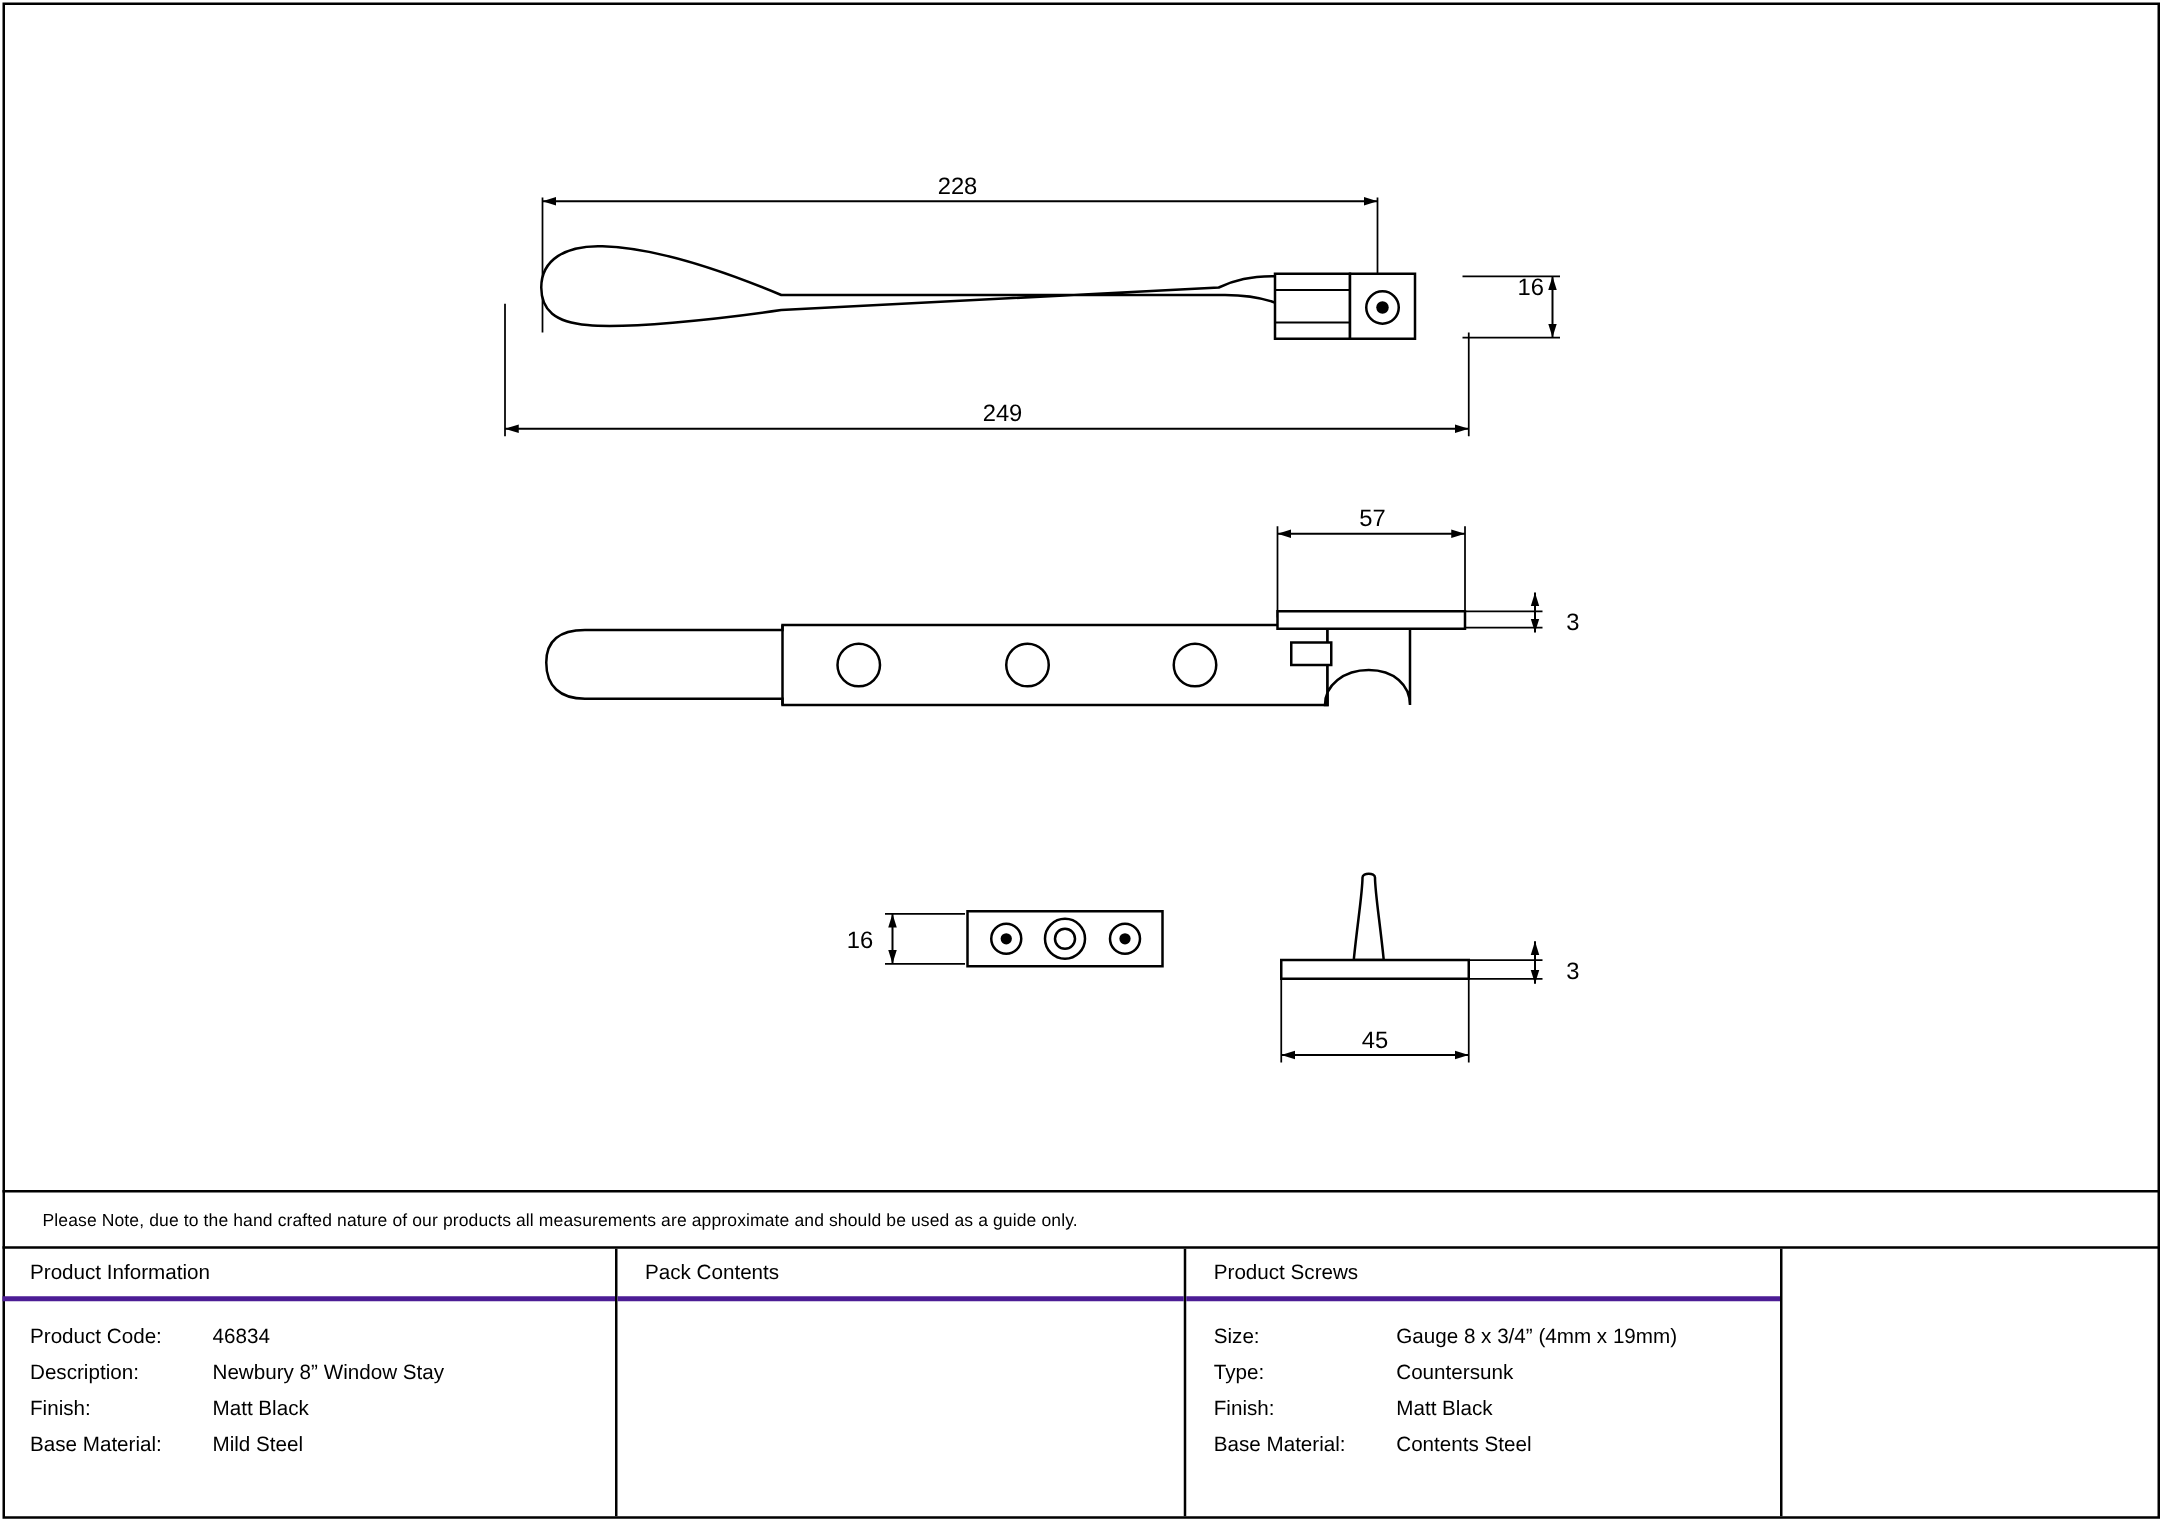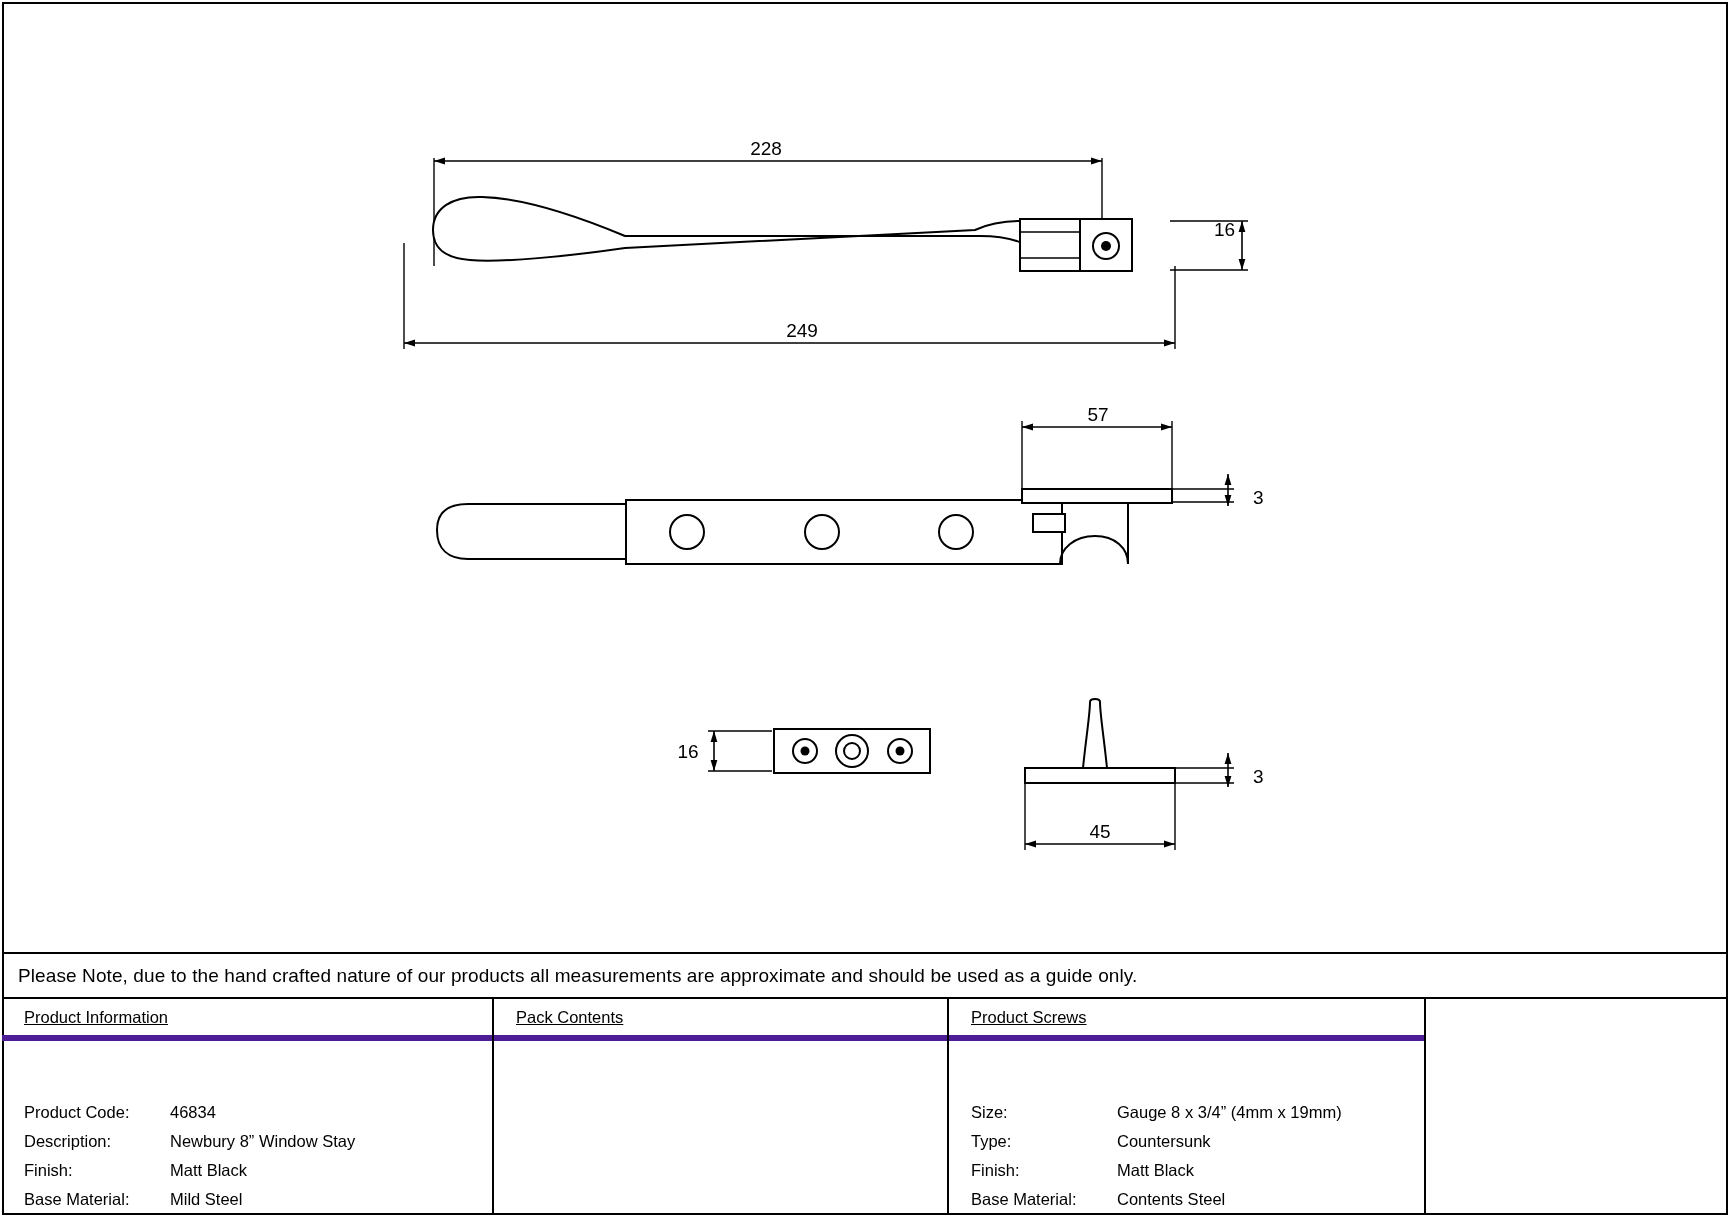--- a/index.html
+++ b/index.html
@@ -51,22 +51,22 @@
     left: 0; top: 0;
     width: 1726px;
     height: 47px;
     border-top: 2px solid #000;
     border-bottom: 2px solid #000;
     box-sizing: border-box;
     display: flex;
     align-items: center;
   }
   .note-text {
-    padding-left: 16px;
-    font-size: 19px;
+    padding-left: 32px;
+    font-size: 14px;
     letter-spacing: 0.1px;
   }
   .cols {
     position: absolute;
     left: 0;
     top: 47px;
     width: 1726px;
     height: 214px;
     display: flex;
   }
@@ -75,33 +75,31 @@
     box-sizing: border-box;
     border-right: 2px solid #000;
     height: 214px;
   }
   .col.c1 { width: 492px; }
   .col.c2 { width: 455px; }
   .col.c3 { width: 477px; }
   .col.c4 { width: 300px; border-right: none; }
   .col-head {
     height: 42px;
-    border-bottom: 6px solid #4c1d95;
+    border-bottom: 4px solid #4c1d95;
     display: flex;
     align-items: center;
     padding-left: 22px;
     font-size: 16.5px;
     box-sizing: border-box;
-    text-decoration: underline;
   }
   .col-body {
     padding: 14px 12px 0 22px;
     font-size: 16.5px;
     line-height: 29px;
-    margin-top: 43px;
   }
   .kv {
     display: flex;
   }
   .kv .k { width: 146px; flex: 0 0 146px; }
   .plain-line { }
   
   .logo-wrap {
     position: absolute;
     right: 8px;

